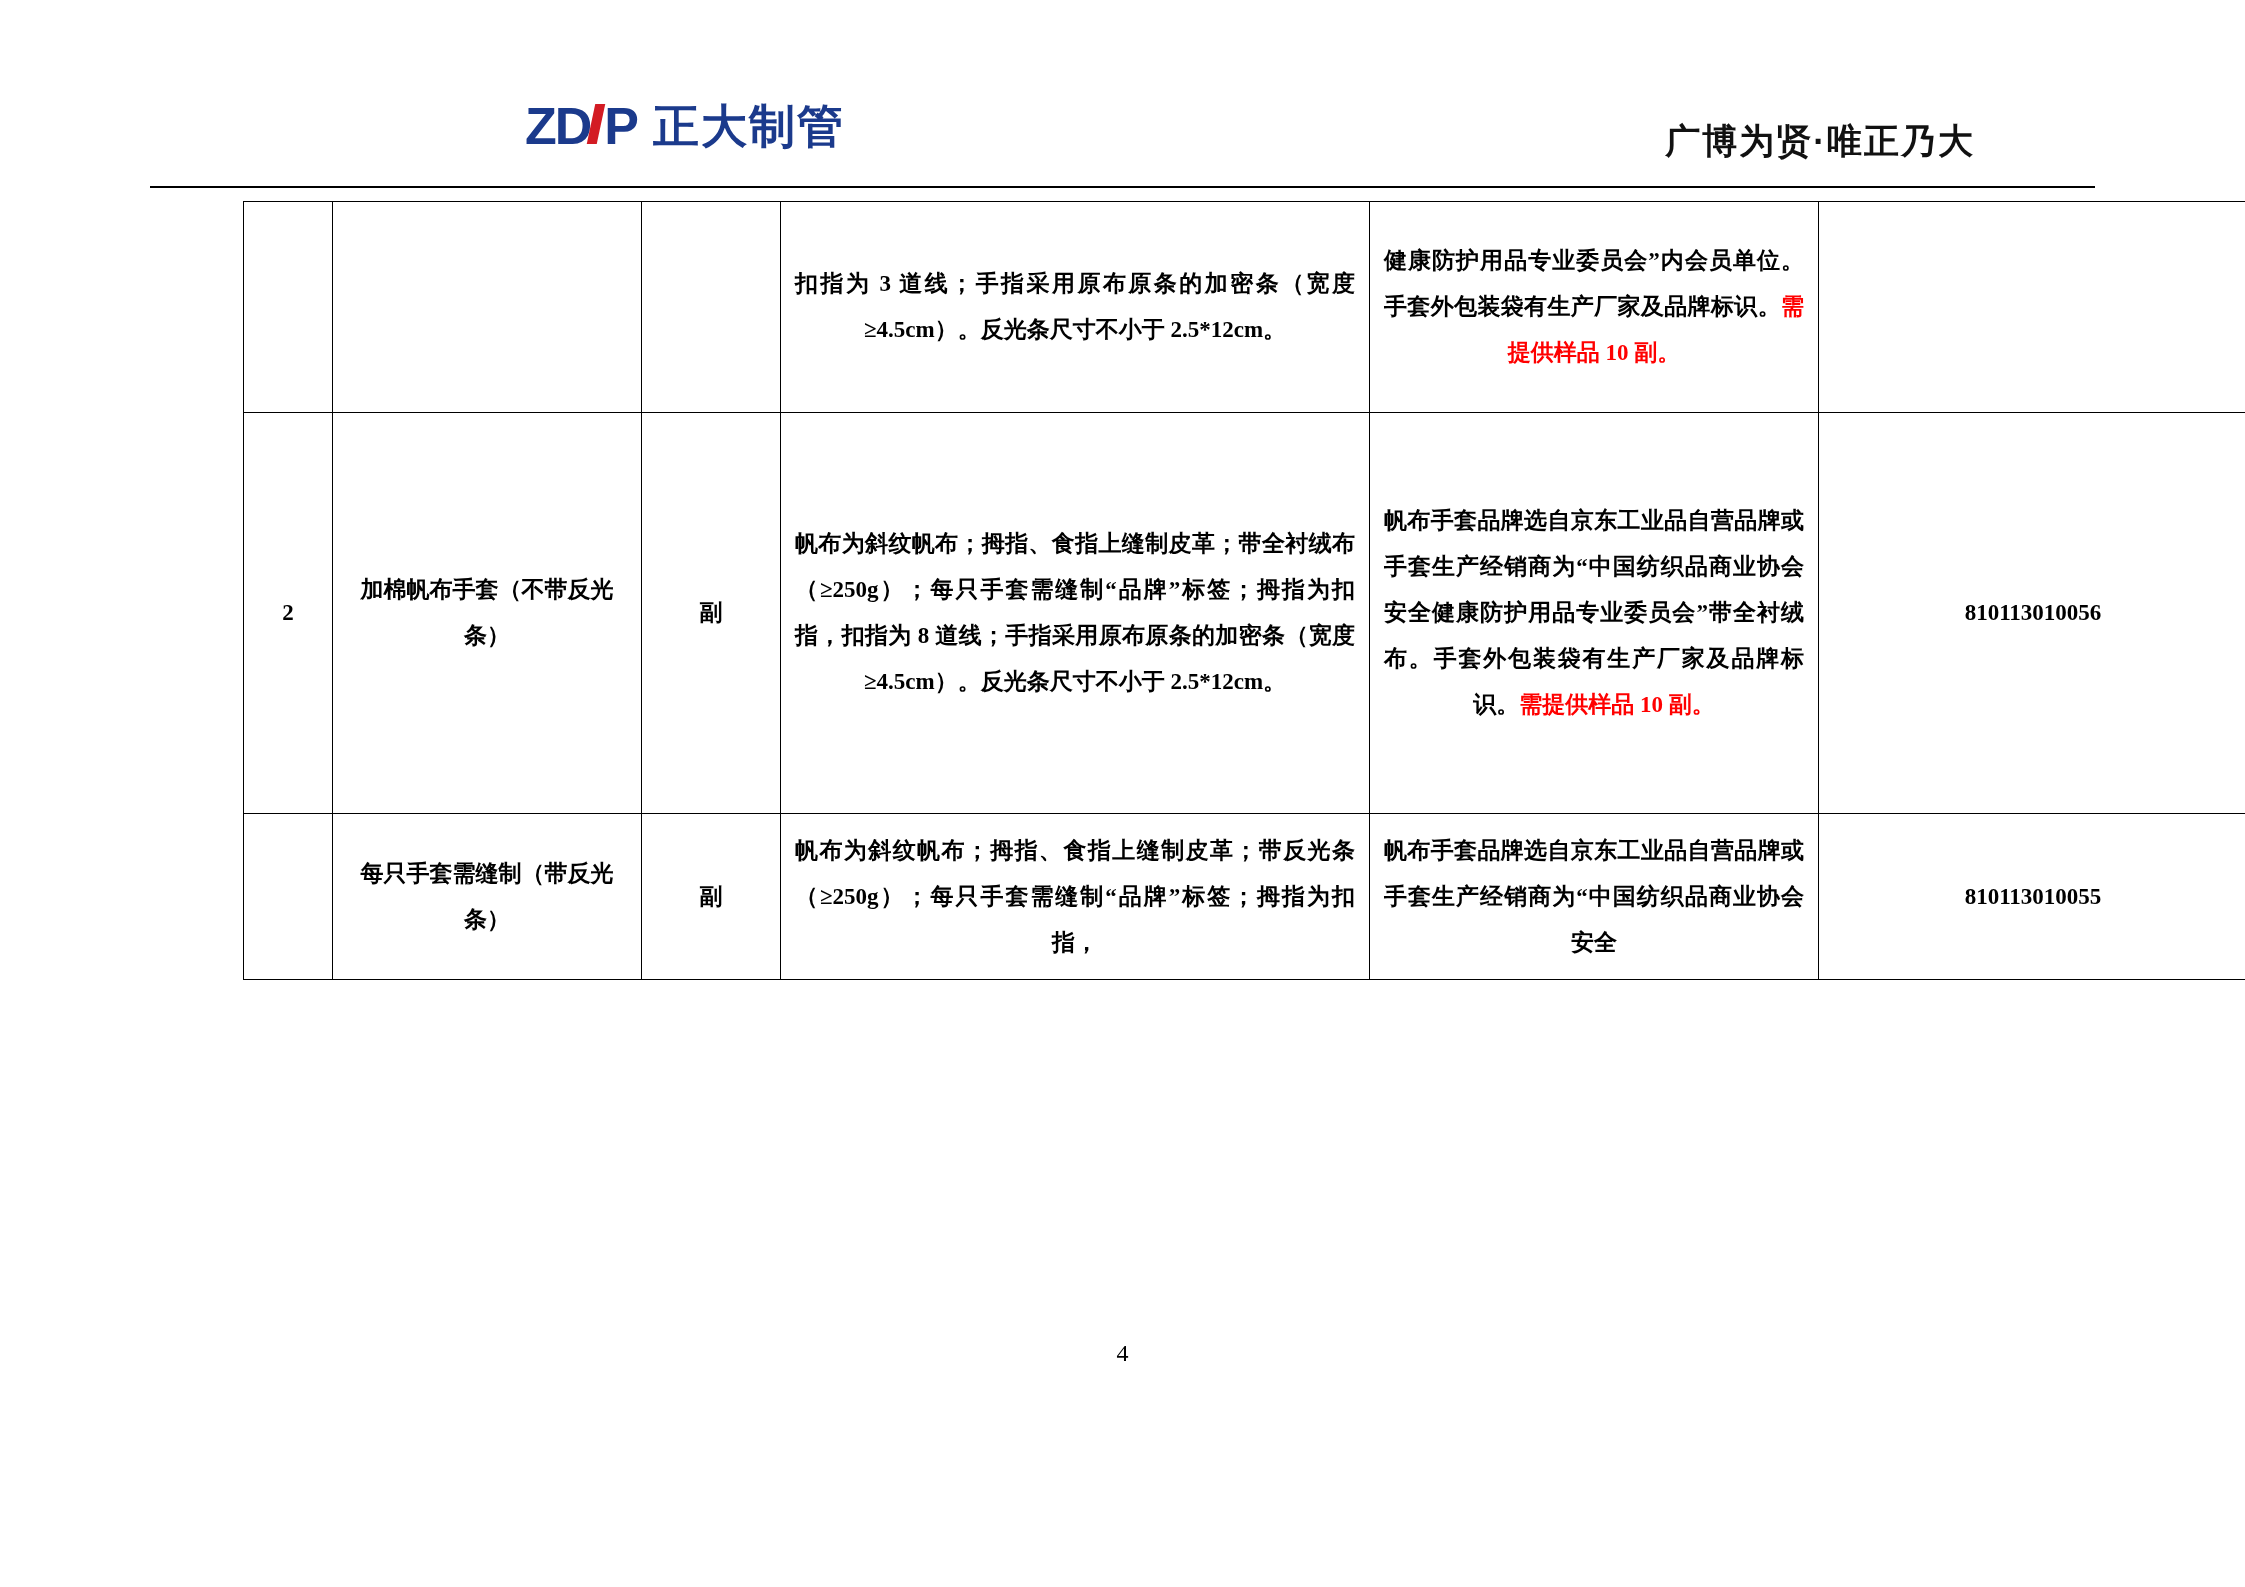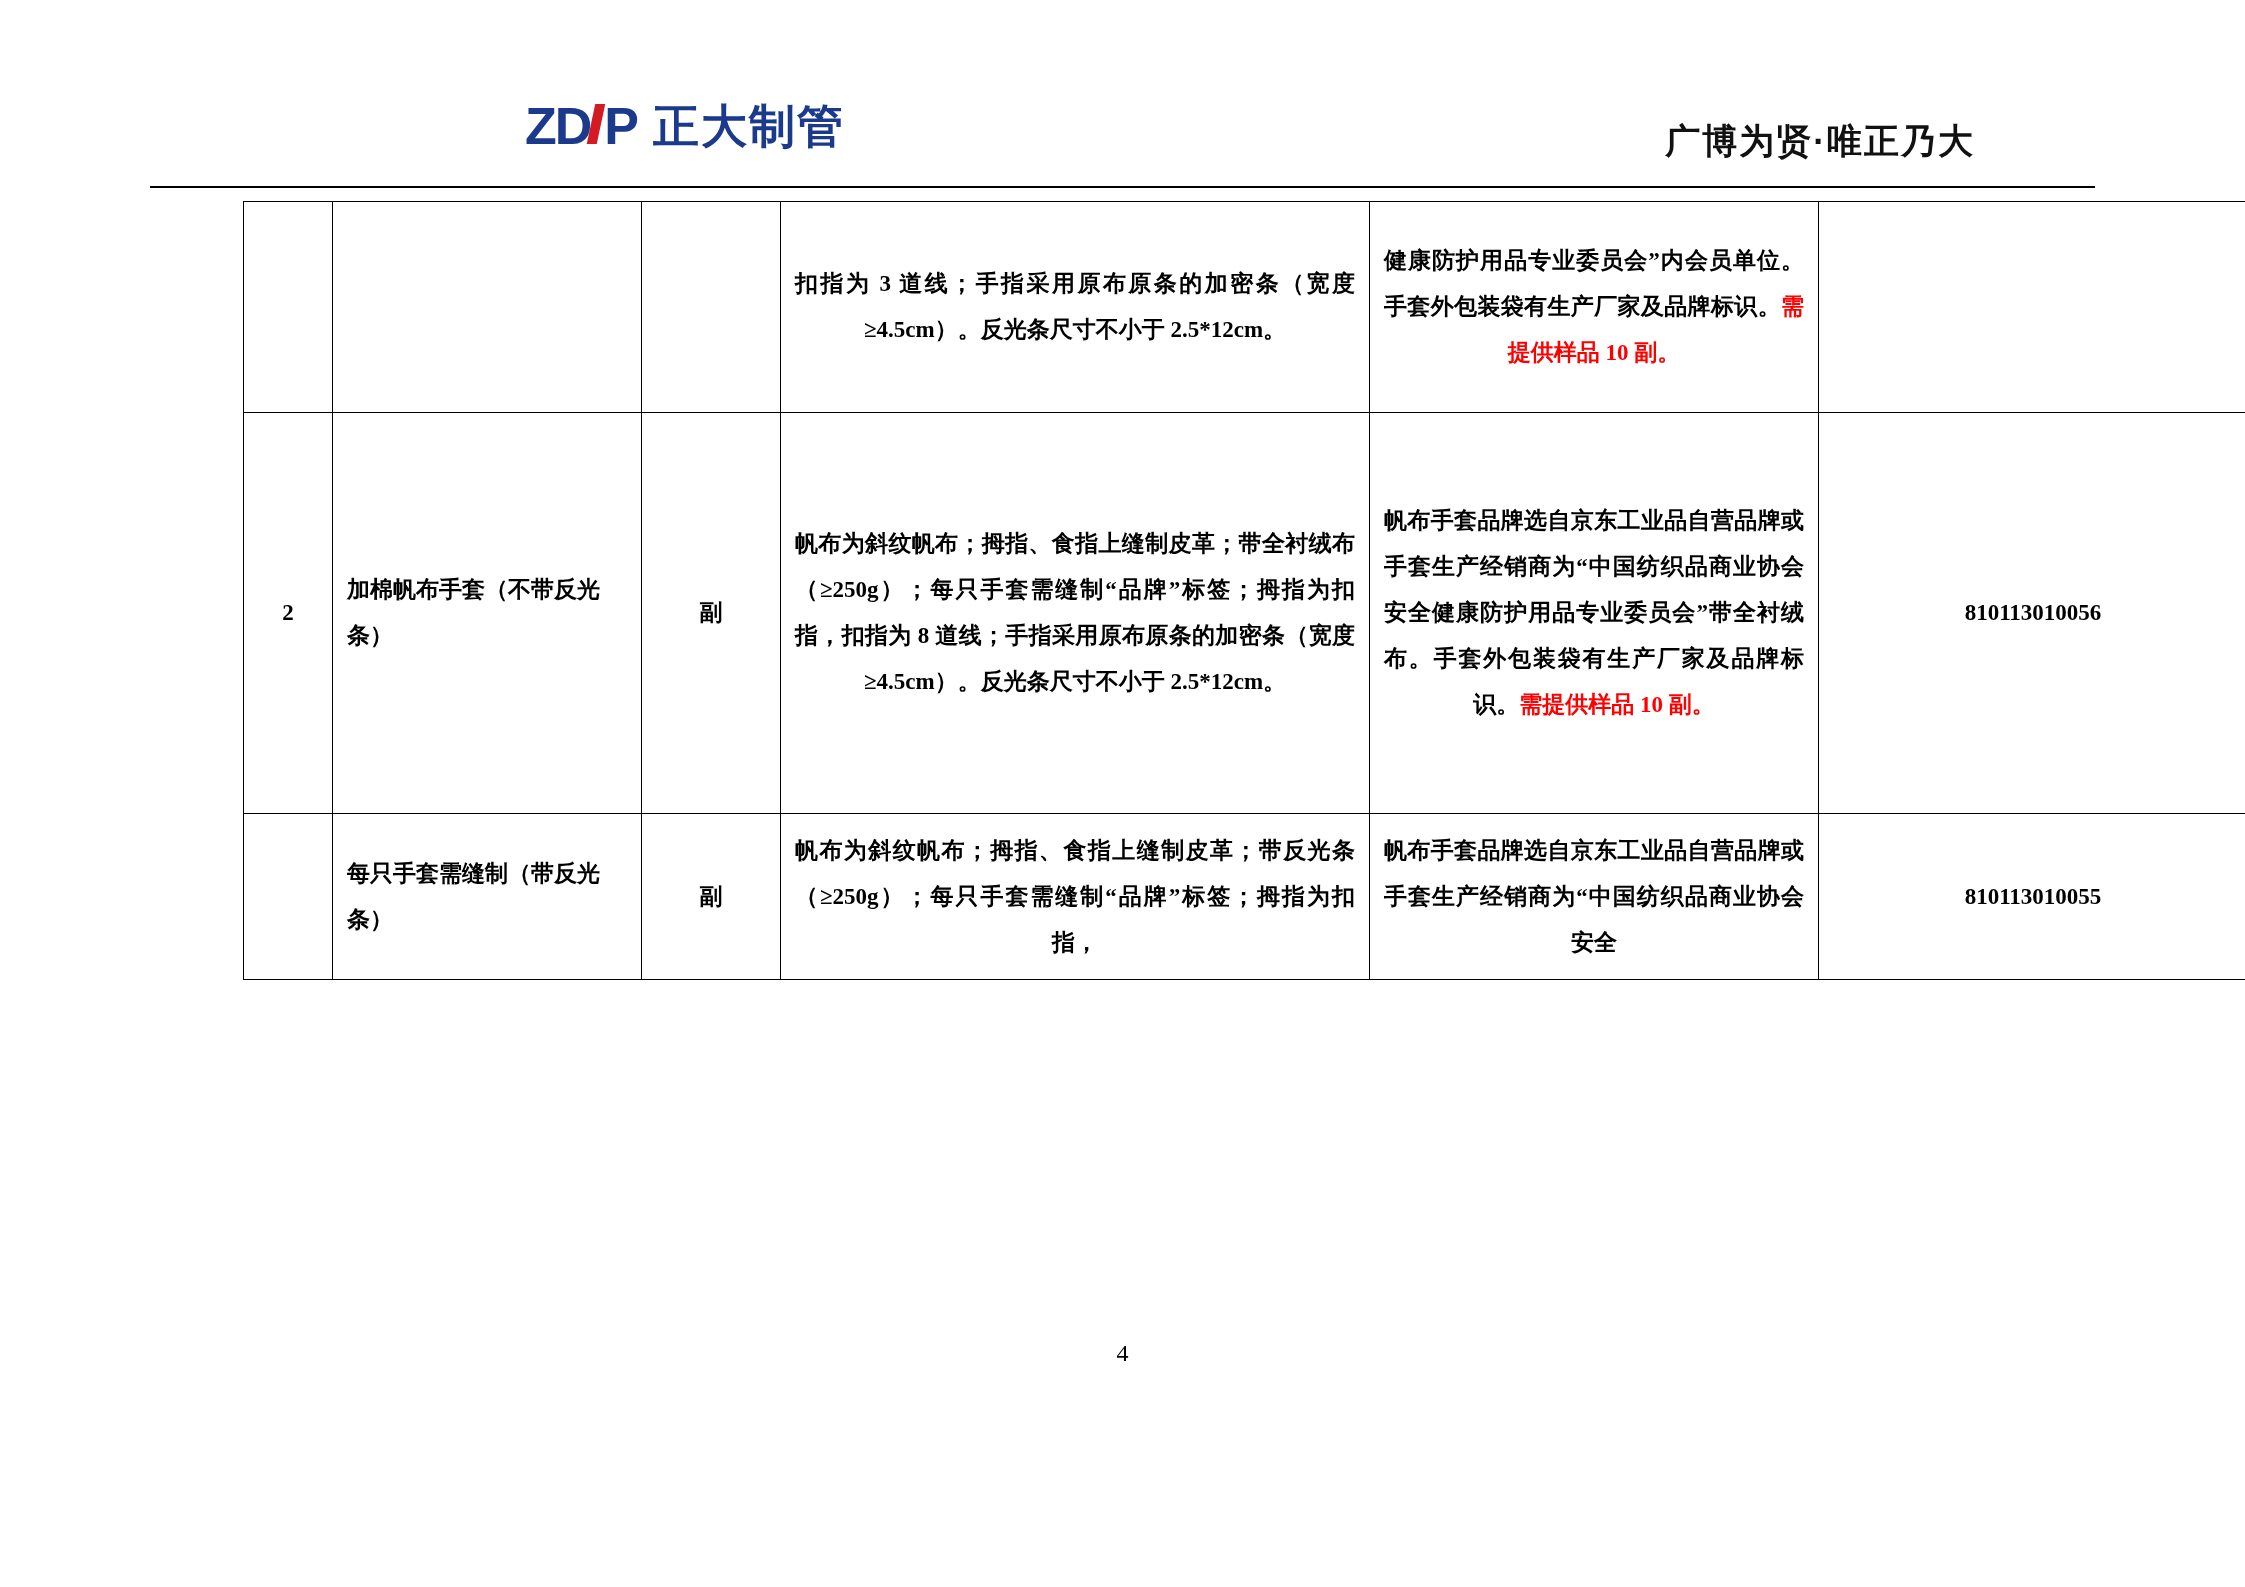--- a/index.html
+++ b/index.html
@@ -97,21 +97,21 @@
   table.doc-table td {
     border: 1px solid #000000;
     vertical-align: middle;
     padding: 10px 14px;
     font-size: 23px;
     line-height: 2.0;
     font-weight: bold;
     font-family: "Liberation Serif", "DejaVu Serif", serif;
   }
   .c-index  { width: 60px;  text-align: center; }
-  .c-name   { width: 280px; }
+  .c-name   { width: 280px; text-align: center; }
   .c-unit   { width: 110px; text-align: center; }
   .c-spec   { width: 560px; text-align: justify; text-align-last: center; }
   .c-brand  { width: 420px; text-align: justify; text-align-last: center; }
   .c-code   { width: 400px; text-align: center; }
 
   .red {
     color: #ff0000;
   }
   .spec-body {
     display: block;

